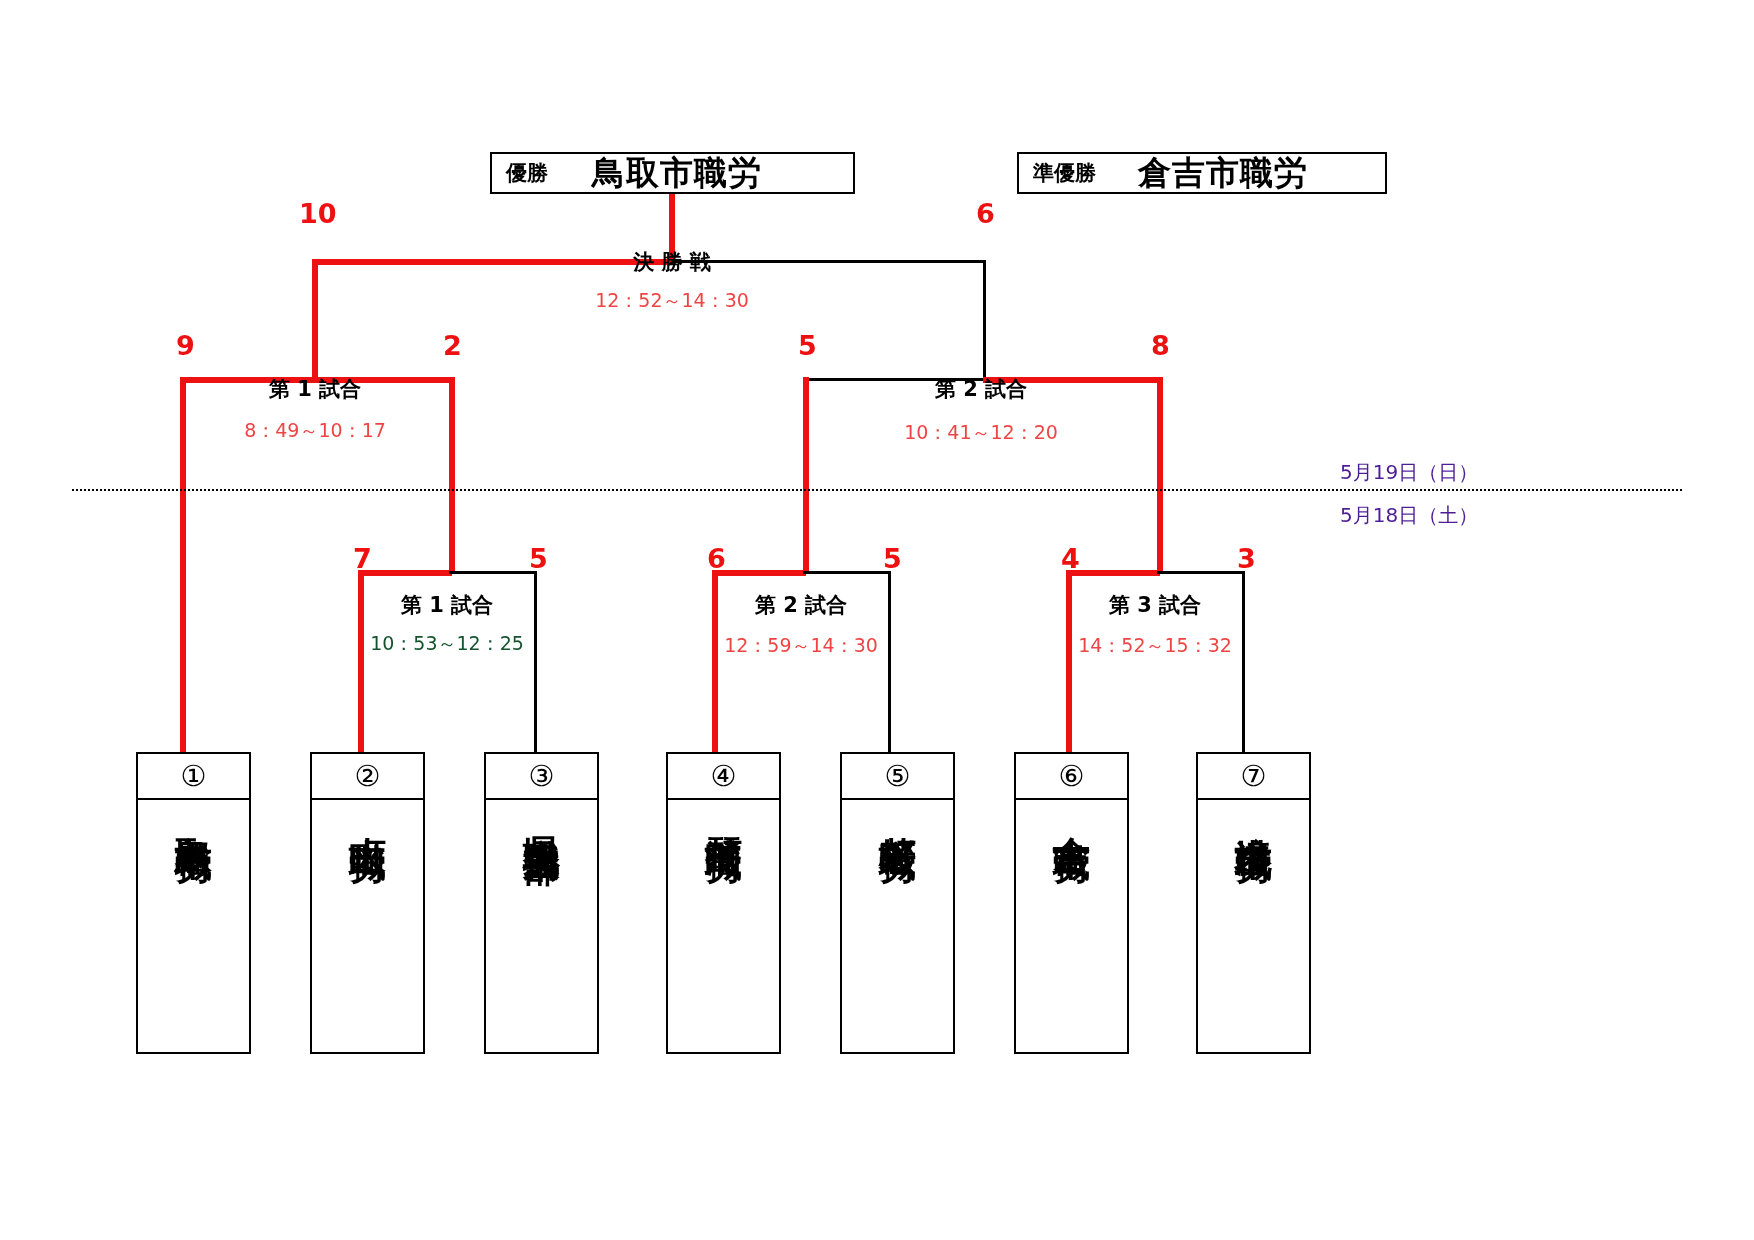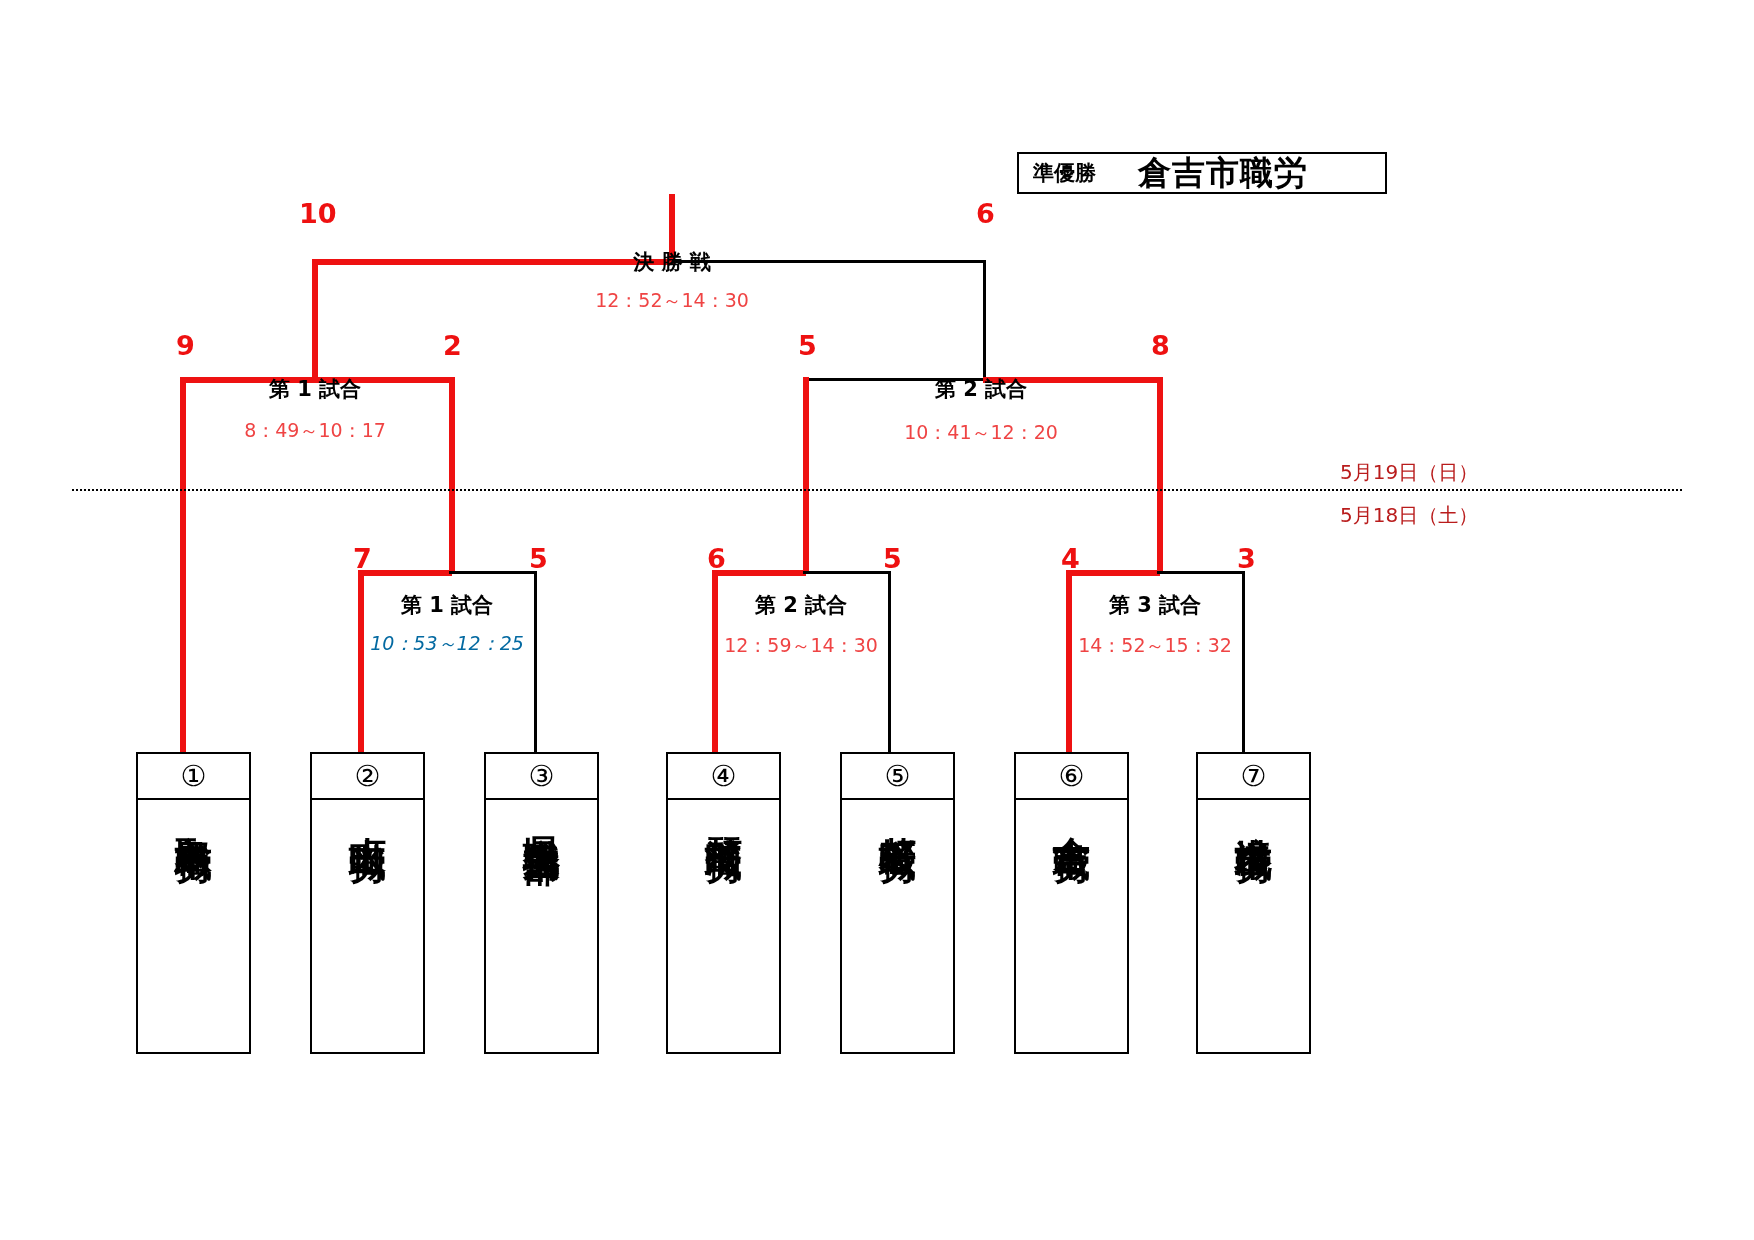--- a/index.html
+++ b/index.html
@@ -78,31 +78,31 @@
     text-align:center;
   }
   .match-time{
     position:absolute;
     font-size:19px;
     color:#ef4444;
     white-space:nowrap;
     text-align:center;
     font-family:"DejaVu Sans","Liberation Sans",sans-serif;
   }
-  .match-time.red{color:#0369a1;font-style:italic;}
+  .match-time.red{color:#14532d;}
 
   
   #date-divider{
     position:absolute;left:72px;top:489px;width:1610px;height:0;
     border-top:2px dotted #000;
   }
   .date-label{
     position:absolute;
     font-size:20px;
-    color:#b91c1c;
+    color:#4c1d95;
     white-space:nowrap;
   }
   #date-upper{left:1340px;top:459px;}
   #date-lower{left:1340px;top:502px;}
 
   
   .team-box{
     position:absolute;
     border:2px solid #000;
     box-sizing:border-box;
@@ -138,20 +138,24 @@
     height:232px;
     display:block;
   }
 </style>
 </head>
 <body>
 
 <div class="page">
 
 
+  <div class="award-box" id="award-champion">
+    <span class="award-label">優勝</span>
+    <span class="award-team">鳥取市職労</span>
+  </div>
   <div class="award-box" id="award-runnerup">
     <span class="award-label">準優勝</span>
     <span class="award-team">倉吉市職労</span>
   </div>
 
   <div class="ln v red" style="left:669px;top:194px;height:71px;"></div>
 
   <div class="ln h red" style="left:312px;top:259px;width:360px;"></div>
   <div class="ln h" style="left:672px;top:260px;width:314px;"></div>
 

